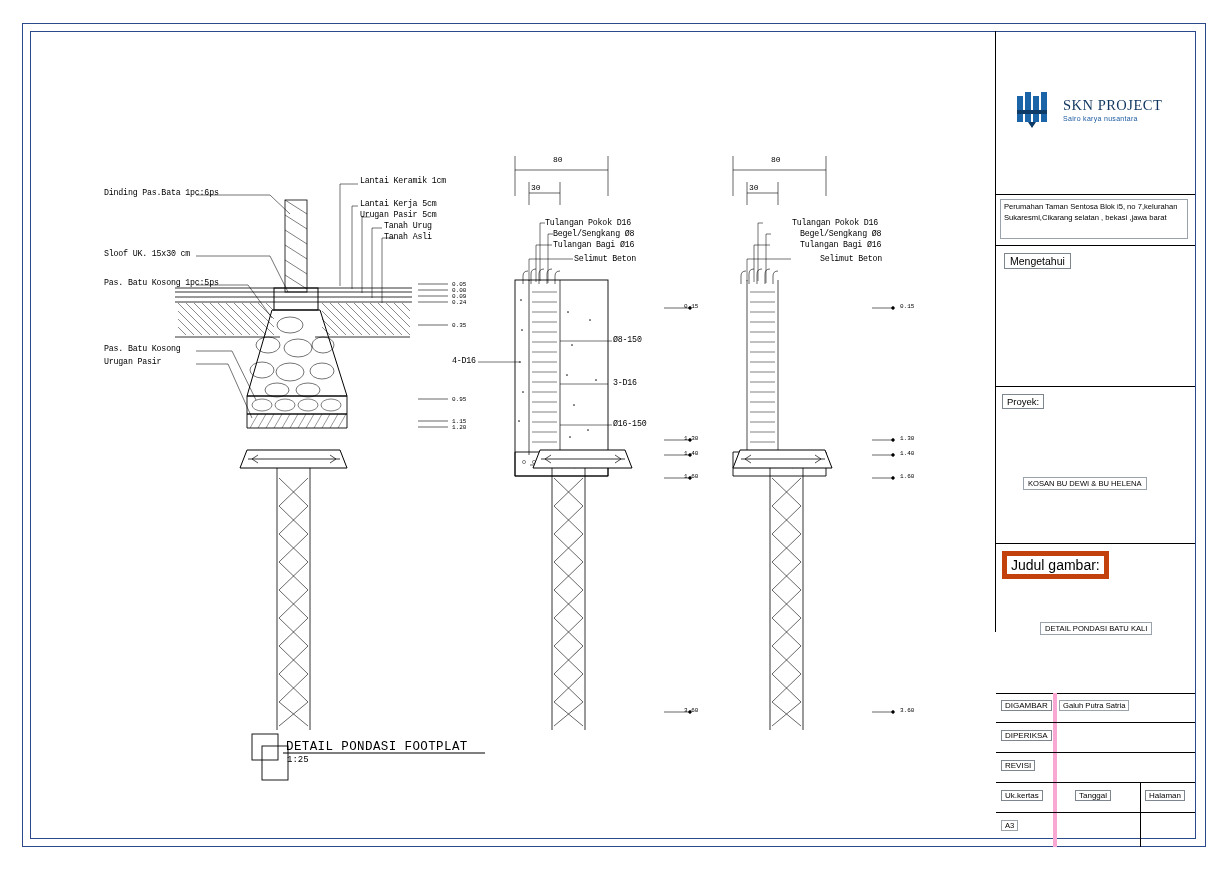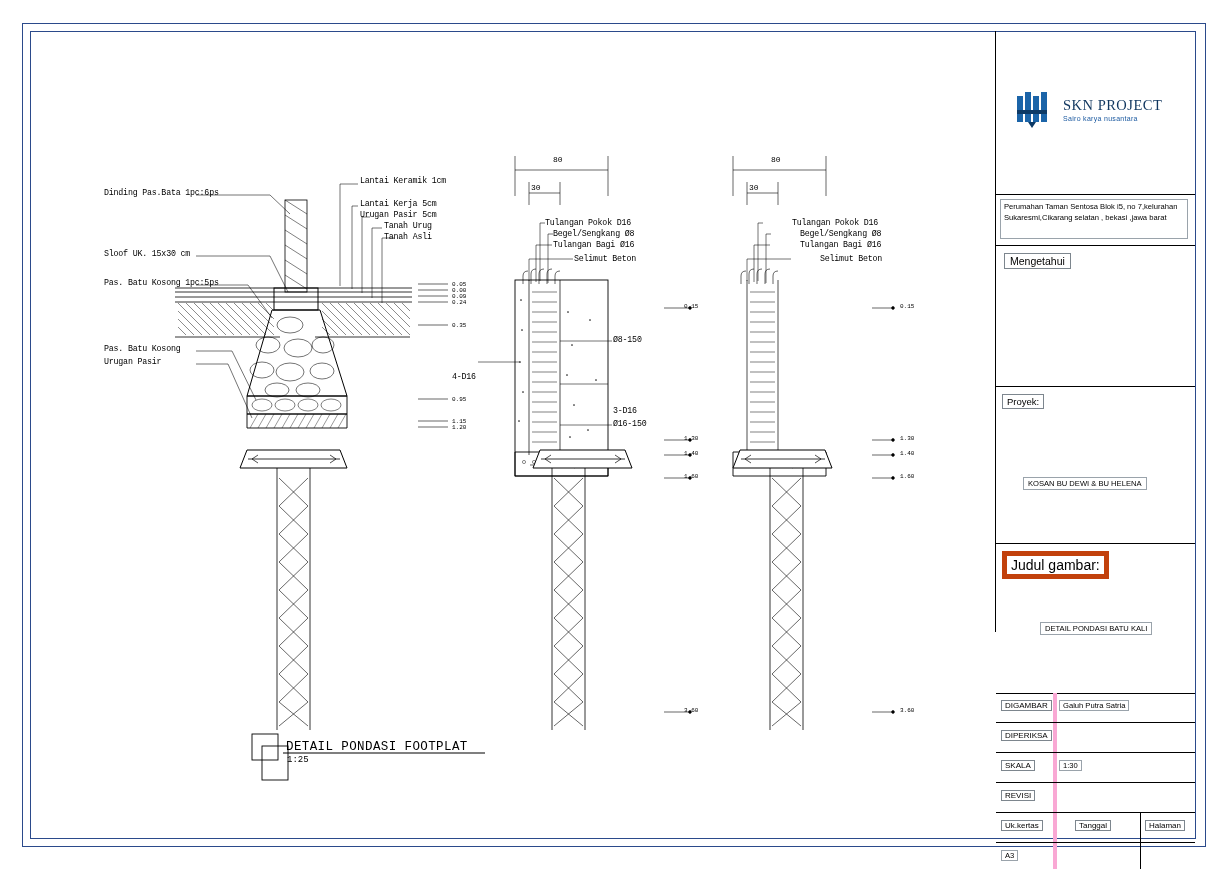--- a/index.html
+++ b/index.html
@@ -349,23 +349,23 @@
 
   <div class="dim" style="left:553px;top:155px;">80</div>
   <div class="dim" style="left:531px;top:183px;">30</div>
 
   <div class="lbl-txt" style="left:545px;top:218px;">Tulangan Pokok D16</div>
   <div class="lbl-txt" style="left:553px;top:229px;">Begel/Sengkang Ø8</div>
   <div class="lbl-txt" style="left:553px;top:240px;">Tulangan Bagi Ø16</div>
   <div class="lbl-txt" style="left:574px;top:254px;">Selimut Beton</div>
 
   <div class="lbl-txt" style="left:613px;top:335px;">Ø8-150</div>
-  <div class="lbl-txt" style="left:613px;top:378px;margin-top:28px;">3-D16</div>
+  <div class="lbl-txt" style="left:613px;top:378px;">3-D16</div>
   <div class="lbl-txt" style="left:613px;top:419px;">Ø16-150</div>
-  <div class="lbl-txt" style="left:452px;top:372px;">4-D16</div>
+  <div class="lbl-txt" style="left:452px;top:356px;">4-D16</div>
 
   <div class="lbl-sm" style="left:684px;top:303px;">0.15</div>
   <div class="lbl-sm" style="left:684px;top:435px;">1.30</div>
   <div class="lbl-sm" style="left:684px;top:450px;">1.40</div>
   <div class="lbl-sm" style="left:684px;top:473px;">1.60</div>
   <div class="lbl-sm" style="left:684px;top:707px;">3.60</div>
 
   <div class="dim" style="left:771px;top:155px;">80</div>
   <div class="dim" style="left:749px;top:183px;">30</div>
 
@@ -437,28 +437,20 @@
       <div class="tb-row">
         <div class="c1">
             <div class="k">DIPERIKSA</div>
           </div>
         <div class="c2">
             <div class="v" style="border:none"></div>
           </div>
       </div>
       <div class="tb-row">
         <div class="c1">
-            <div class="k">SKALA</div>
-          </div>
-        <div class="c2">
-            <div class="v">1:30</div>
-          </div>
-      </div>
-      <div class="tb-row">
-        <div class="c1">
             <div class="k">REVISI</div>
           </div>
         <div class="c2">
             <div class="v" style="border:none"></div>
           </div>
       </div>
       <div class="tb-row tb-row3">
         <div class="c1">
             <div class="k">Uk.kertas</div>
           </div>

